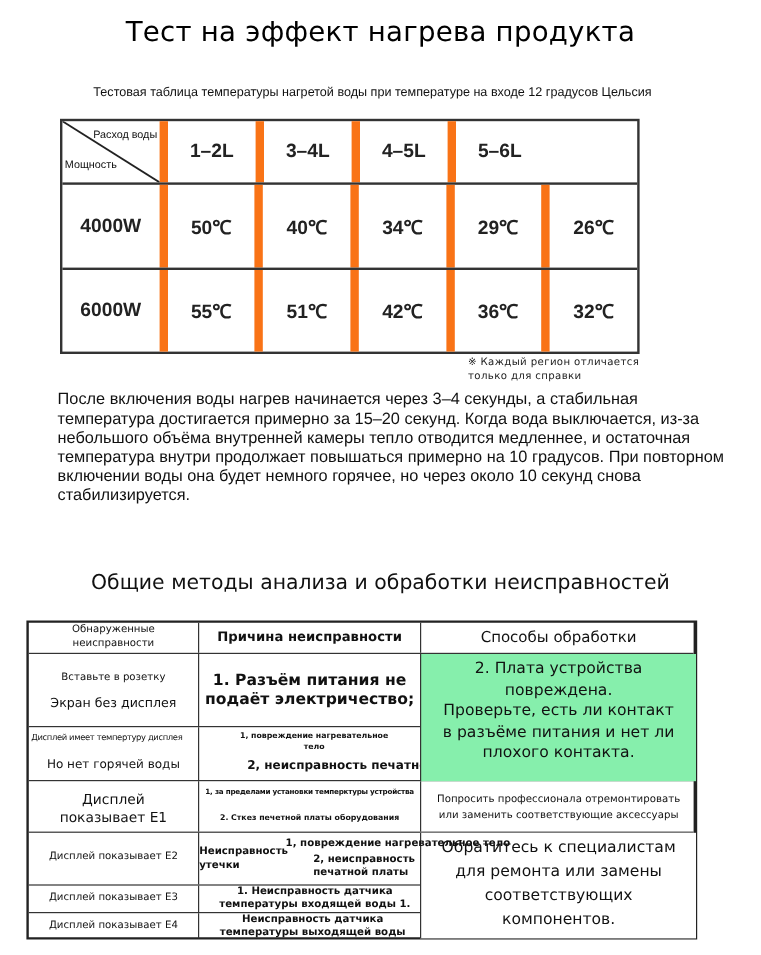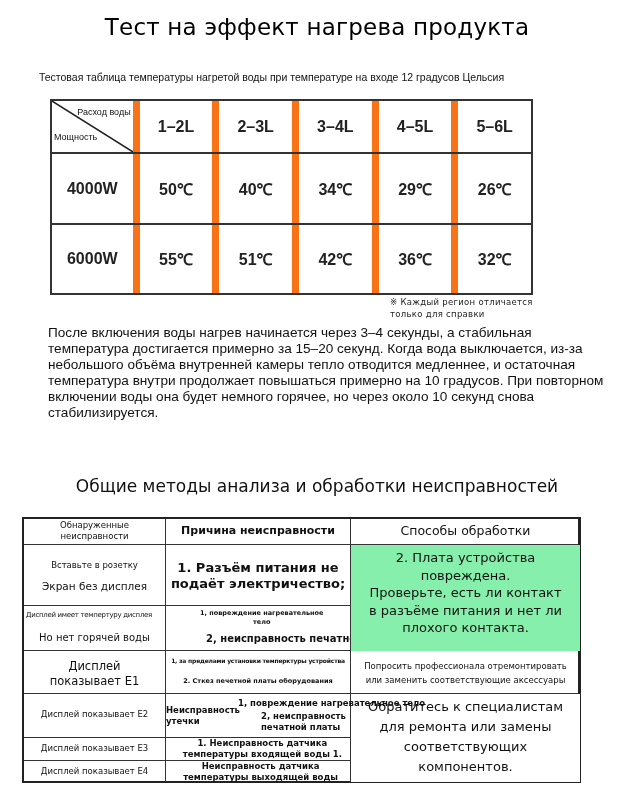--- a/index.html
+++ b/index.html
@@ -1,20 +1,20 @@
 <!DOCTYPE html>
 <html><head>
 <meta charset="utf-8">
 <style>
   * { box-sizing: border-box; margin: 0; padding: 0; }
   html, body { width: 634px; height: 796px; background: #ffffff; overflow: hidden; }
   body { position: relative; font-family: "DejaVu Sans", sans-serif; color: #111; }
 
   .title1 { position: absolute; left: 0; top: 14px; width: 634px; text-align: center; font-size: 23px; color: #000; letter-spacing: 0.2px; }
-  .subtitle1 { position: absolute; left: 0; top: 71px; width: 543px; text-align: center; font-family: "Liberation Sans", sans-serif; font-size: 10.5px; color: #111; }
+  .subtitle1 { position: absolute; left: 0; top: 71px; width: 543px; text-align: right; font-family: "Liberation Sans", sans-serif; font-size: 10.5px; color: #111; }
 
   
   .t1 { position: absolute; left: 50px; top: 99px; width: 483px; height: 196px; border: 2px solid #333; }
   .t1 .row { position: absolute; left: 0; width: 100%; display: flex; border-top: 2px solid #333; }
   .t1 .row.first { border-top: none; }
   .t1 .cell { height: 100%; border-left: 7px solid #f97316; display: flex; align-items: center; justify-content: center; font-family: "Liberation Sans", sans-serif; font-weight: bold; font-size: 16px; color: #222; }
   .t1 .cell.c0 { border-left: none; width: 81px; font-size: 16px; }
   .t1 .cell.cv { width: 80px; }
   .t1 .corner { position: relative; }
   .t1 .corner svg { position: absolute; left: 0; top: 0; }
@@ -48,21 +48,20 @@
 <div class="t1">
   <div class="row first" style="top:0; height:51px;">
     <div class="cell c0 corner">
       <svg width="81" height="51">
           <line x1="0" y1="0" x2="81" y2="51" stroke="#222" stroke-width="1.5"></line>
         </svg>
       <span class="top-lbl">Расход воды</span>
       <span class="bot-lbl">Мощность</span>
     </div>
     <div class="cell cv">1–2L</div>
-    <div class="cell cv">2–3L</div>
     <div class="cell cv">3–4L</div>
     <div class="cell cv">4–5L</div>
     <div class="cell cv">5–6L</div>
   </div>
   <div class="row" style="top:51px; height:71px;">
     <div class="cell c0">4000W</div>
     <div class="cell cv">50℃</div>
     <div class="cell cv">40℃</div>
     <div class="cell cv">34℃</div>
     <div class="cell cv">29℃</div>

